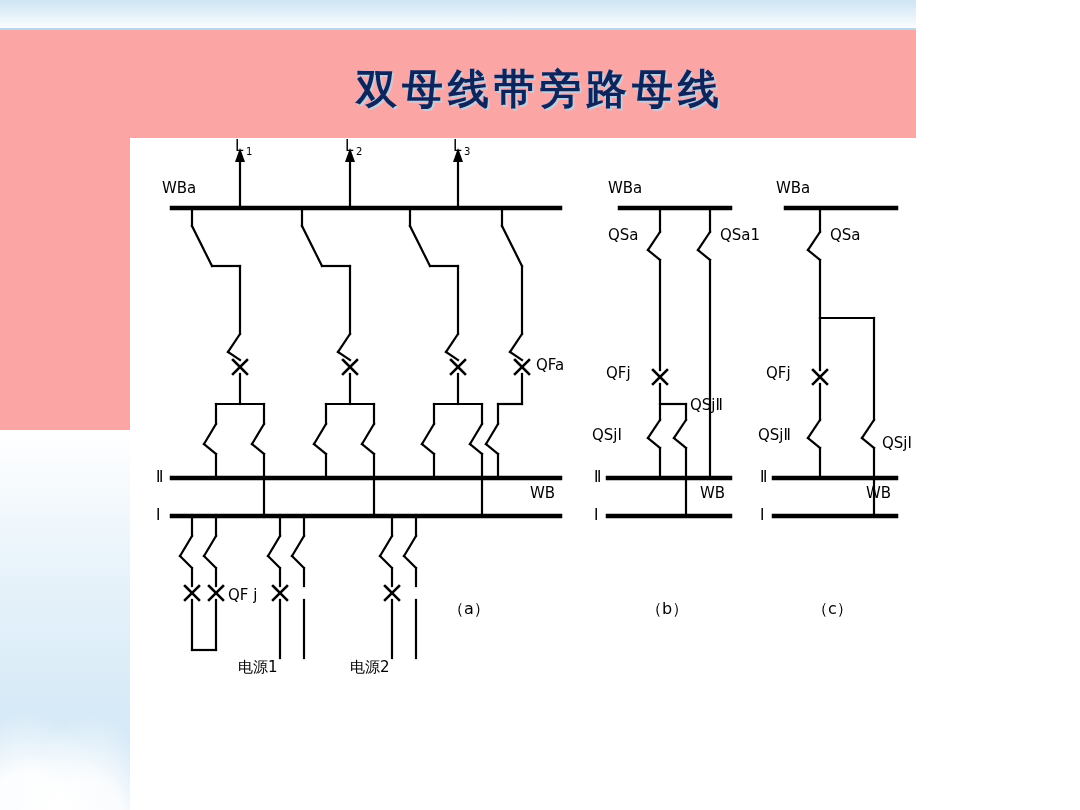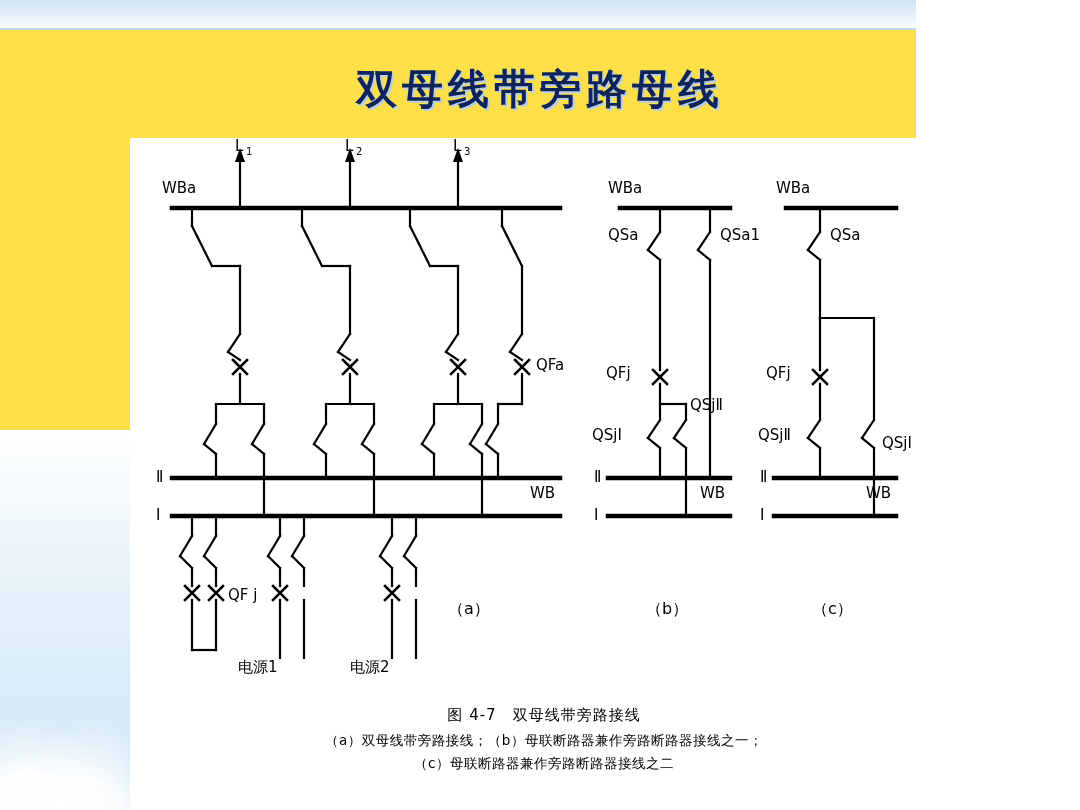--- a/index.html
+++ b/index.html
@@ -10,21 +10,21 @@
     width: 1080px;
     height: 810px;
     font-family: "Liberation Sans", sans-serif;
     background: #ffffff;
     overflow: hidden;
   }
   .slide {
     position: relative;
     width: 916px;
     height: 810px;
-    background: #fde047;
+    background: #fca5a5;
     overflow: hidden;
   }
   
   .top-band {
     position: absolute;
     left: 0; top: 0;
     width: 1080px; height: 30px;
     background: linear-gradient(180deg,#cfe4f4 0%, #eaf4fb 60%, #ffffff 100%);
   }
   .top-band-line {
@@ -345,19 +345,14 @@
         <text x="630" y="382">Ⅰ</text>
         <text x="736" y="360">WB</text>
 
         <text x="318" y="476" font-size="16">（a）</text>
         <text x="516" y="476" font-size="16">（b）</text>
         <text x="682" y="476" font-size="16">（c）</text>
       </g>
     </svg>
   </div>
 
-  <div class="caption-block">
-    <div class="cap1">图 4-7　双母线带旁路接线</div>
-    <div class="cap2">（a）双母线带旁路接线；（b）母联断路器兼作旁路断路器接线之一；</div>
-    <div class="cap3">（c）母联断路器兼作旁路断路器接线之二</div>
-  </div>
 
 </div>
 
 </body></html>

